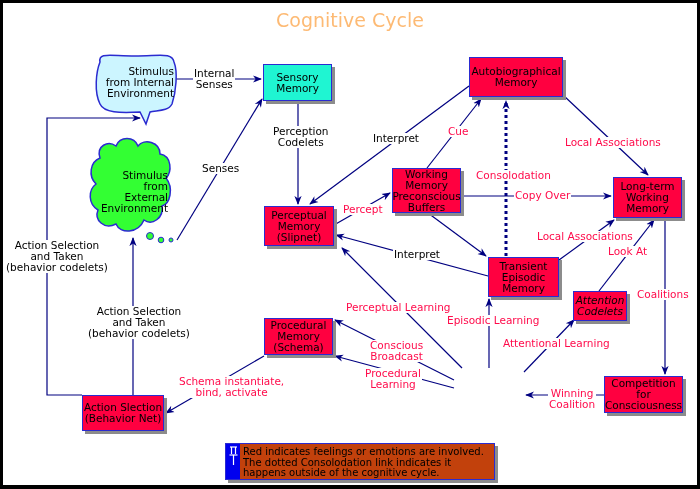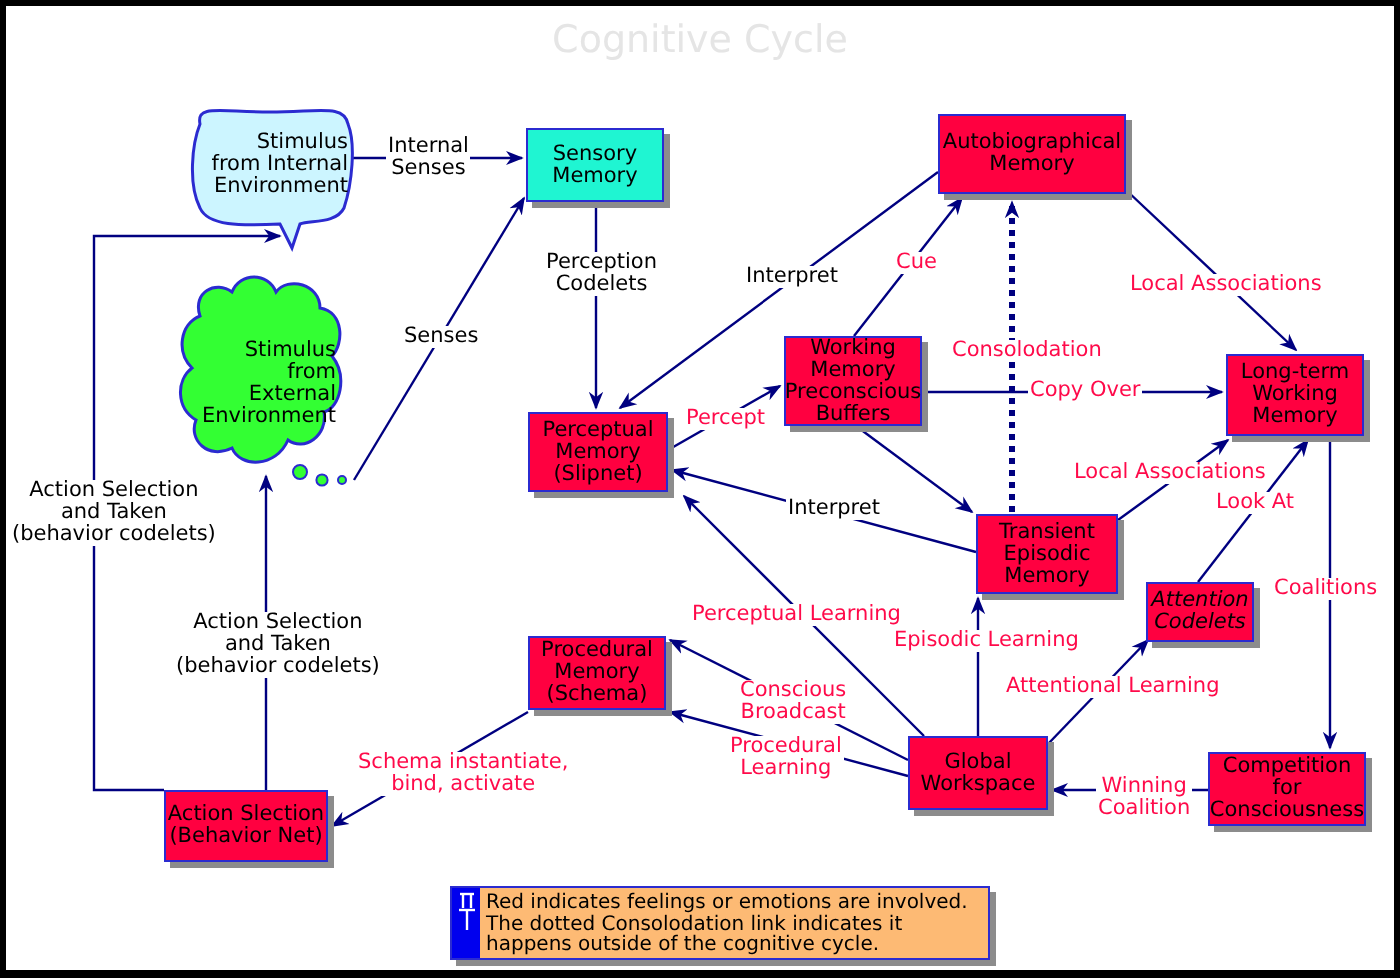--- a/index.html
+++ b/index.html
@@ -1,26 +1,26 @@
 <!DOCTYPE html>
 <html><head>
 <meta charset="utf-8">
 <style>
   html, body { margin:0; padding:0; background:#000; }
   #canvas { position:relative; width:700px; height:489px; background:#000; overflow:hidden; }
   #inner { position:absolute; left:3px; top:3px; width:694px; height:482px; background:#fff; }
-  .title { position:absolute; left:0; width:700px; top:9px; text-align:center; font-family:"DejaVu Sans", sans-serif; font-size:19px; color:#e5e5e5; }
+  .title { position:absolute; left:0; width:700px; top:9px; text-align:center; font-family:"DejaVu Sans", sans-serif; font-size:19px; color:#fdba74; }
   svg.links { position:absolute; left:0; top:0; }
   .box { position:absolute; box-sizing:border-box; border:1.5px solid #2b2bd0; background:#ff0040; box-shadow:3px 3px 0 #8c8c8c; display:flex; align-items:center; justify-content:center; text-align:center; font-family:"DejaVu Sans", sans-serif; font-size:10.5px; line-height:11px; color:#000; white-space:pre-line; }
   .box.teal { background:#1ff5d2; }
   .lbl { position:absolute; font-family:"DejaVu Sans", sans-serif; font-size:10.5px; line-height:11px; text-align:center; white-space:pre-line; background:#ffffff; padding:0 1px; }
   .lbl.red { color:#ff0a4a; }
   .lbl.blk { color:#000; }
   .bubble-text { position:absolute; font-family:"DejaVu Sans", sans-serif; font-size:10.5px; line-height:11px; text-align:right; white-space:pre-line; color:#000; }
-  .legend { position:absolute; left:225px; top:443px; width:270px; height:37px; box-sizing:border-box; border:1.5px solid #2b2bd0; background:#fdba74; box-shadow:3px 3px 0 #8c8c8c; display:flex; }
+  .legend { position:absolute; left:225px; top:443px; width:270px; height:37px; box-sizing:border-box; border:1.5px solid #2b2bd0; background:#c2410c; box-shadow:3px 3px 0 #8c8c8c; display:flex; }
   .legend .pin { width:14px; background:#0000ee; display:flex; align-items:flex-start; justify-content:center; padding-top:2px; }
   .legend .txt { font-family:"DejaVu Sans", sans-serif; font-size:10px; line-height:10.5px; color:#000; padding:3px 0 0 3px; white-space:pre-line; }
 </style>
 </head>
 <body>
 
 <div id="canvas">
   <div id="inner"></div>
 
   <div class="title">Cognitive Cycle</div>
@@ -111,22 +111,20 @@
 Working
 Memory</div>
   <div class="box" style="left:488px;top:257px;width:71px;height:40px;">Transient
 Episodic
 Memory</div>
   <div class="box" style="left:573px;top:291px;width:54px;height:30px;font-style:italic;">Attention
 Codelets</div>
   <div class="box" style="left:264px;top:318px;width:69px;height:37px;">Procedural
 Memory
 (Schema)</div>
-  <div class="box" style="left:454px;top:368px;width:70px;height:37px;">Global
-Workspace</div>
   <div class="box" style="left:604px;top:376px;width:79px;height:37px;">Competition
 for
 Consciousness</div>
   <div class="box" style="left:82px;top:395px;width:82px;height:36px;">Action Slection
 (Behavior Net)</div>
 
   <div class="lbl blk" style="left:193px;top:68px;">Internal
 Senses</div>
   <div class="lbl blk" style="left:201px;top:163px;">Senses</div>
   <div class="lbl blk" style="left:272px;top:126px;">Perception

